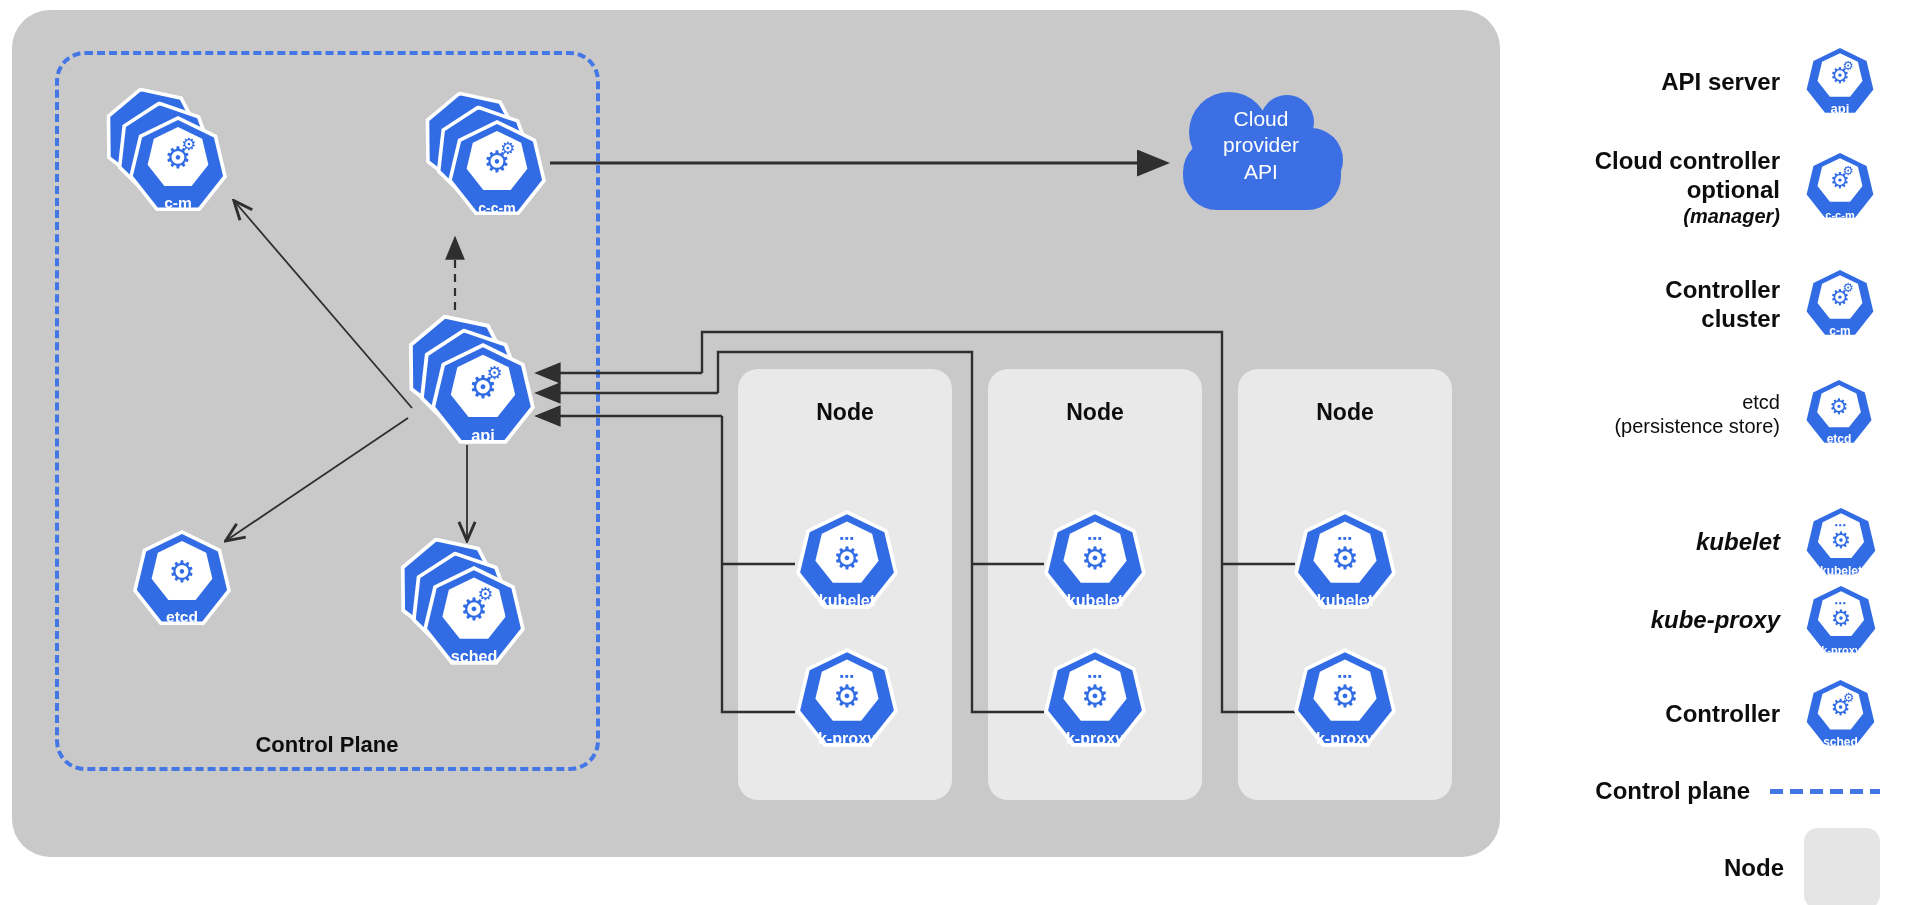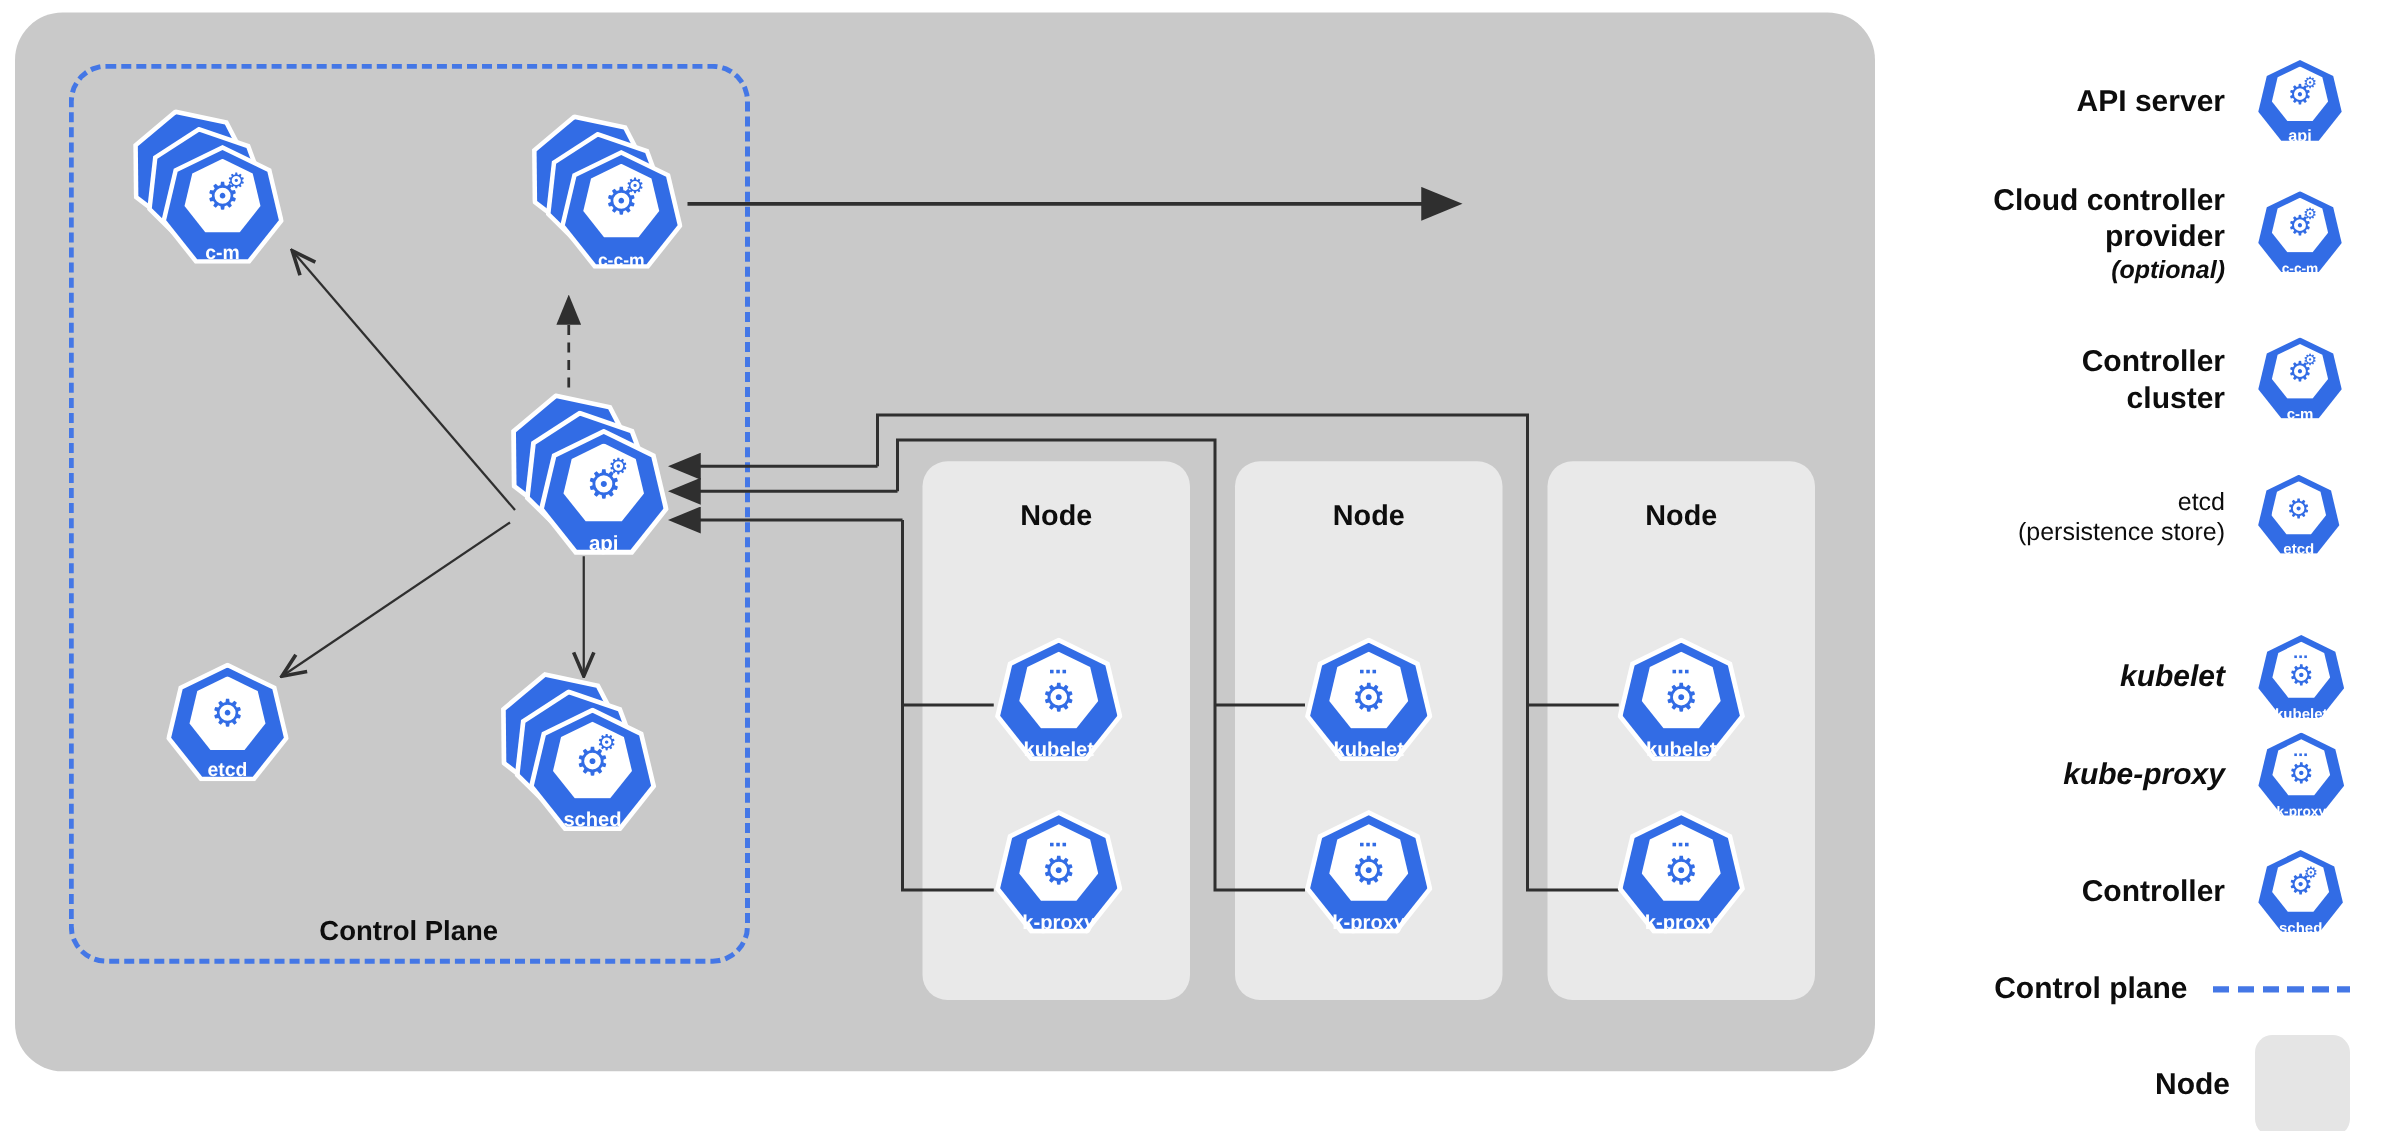--- a/index.html
+++ b/index.html
@@ -265,20 +265,33 @@
     <div class="hp" style="--w:104px;left:1281px;top:638px;">
       <div class="ring"></div>
         <div class="bodyfill"></div>
       <div class="core">
           <span class="cubes">▪▪▪</span>
           <span class="g1">⚙</span>
         </div>
       <div class="lbl">k-proxy</div>
     </div>
 
+    <div class="cloud">
+      <svg viewBox="0 0 172 133">
+        <g fill="#3b6fe3">
+          <circle cx="54" cy="52" r="40"></circle>
+          <circle cx="112" cy="42" r="27"></circle>
+          <circle cx="136" cy="80" r="32"></circle>
+          <rect x="8" y="58" width="158" height="72" rx="34"></rect>
+        </g>
+      </svg>
+      <div class="ctext">Cloud
+provider
+API</div>
+    </div>
   </div>
 
   <div class="legend">
 
     <div class="lrow" style="top:10px;height:84px;">
       <div class="ltext">API server</div>
       <div class="licon">
         <div class="hp" style="--w:74px;">
           <div class="ring"></div>
             <div class="bodyfill"></div>
@@ -286,21 +299,21 @@
               <span class="g1">⚙</span>
               <span class="g2">⚙</span>
             </div>
           <div class="lbl" style="font-size:13px;">api</div>
         </div>
       </div>
     </div>
 
     <div class="lrow" style="top:100px;height:114px;">
       <div class="ltext"><span>Cloud controller
-provider</span><span class="lnote">(optional)</span></div>
+optional</span><span class="lnote">(manager)</span></div>
       <div class="licon">
         <div class="hp" style="--w:74px;">
           <div class="ring"></div>
             <div class="bodyfill"></div>
           <div class="core">
               <span class="g1">⚙</span>
               <span class="g2">⚙</span>
             </div>
           <div class="lbl" style="font-size:11px;">c-c-m</div>
         </div>

